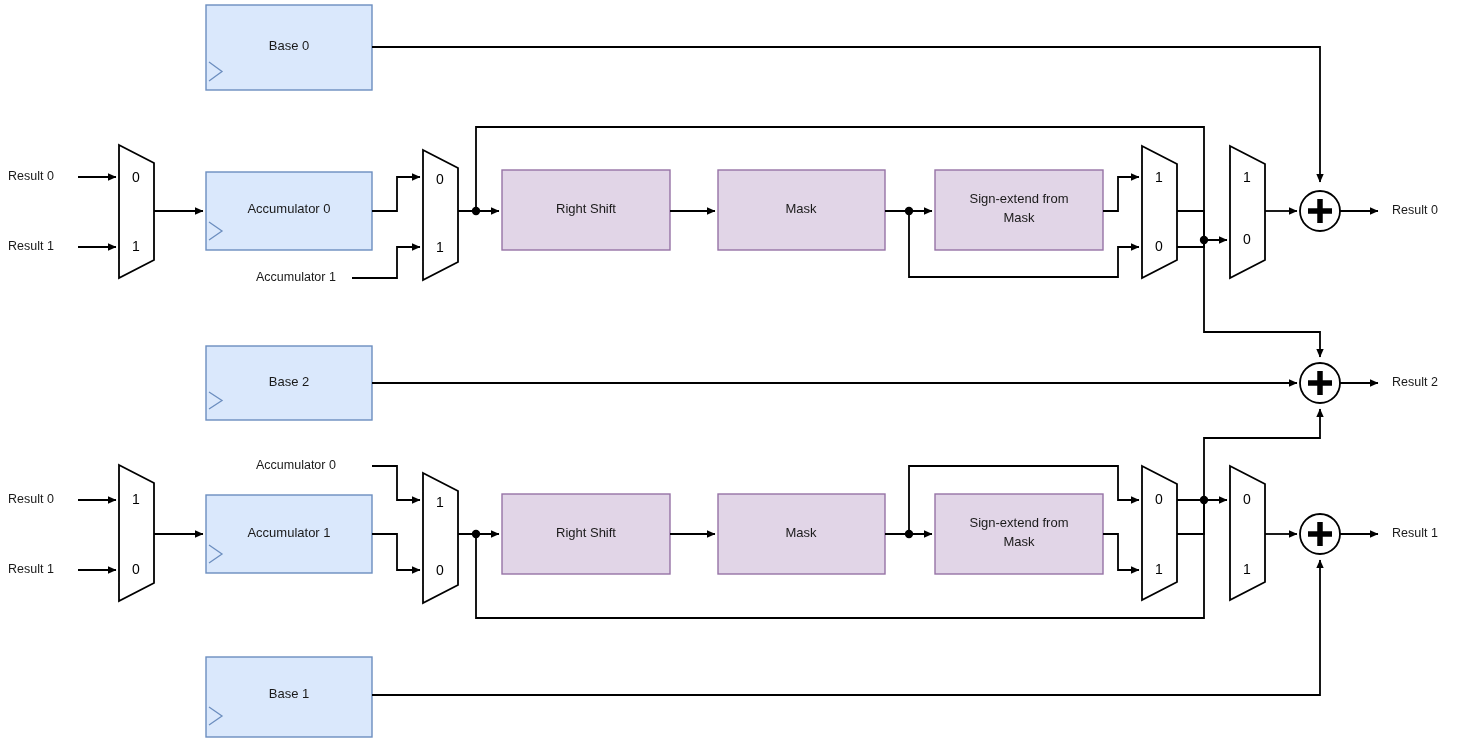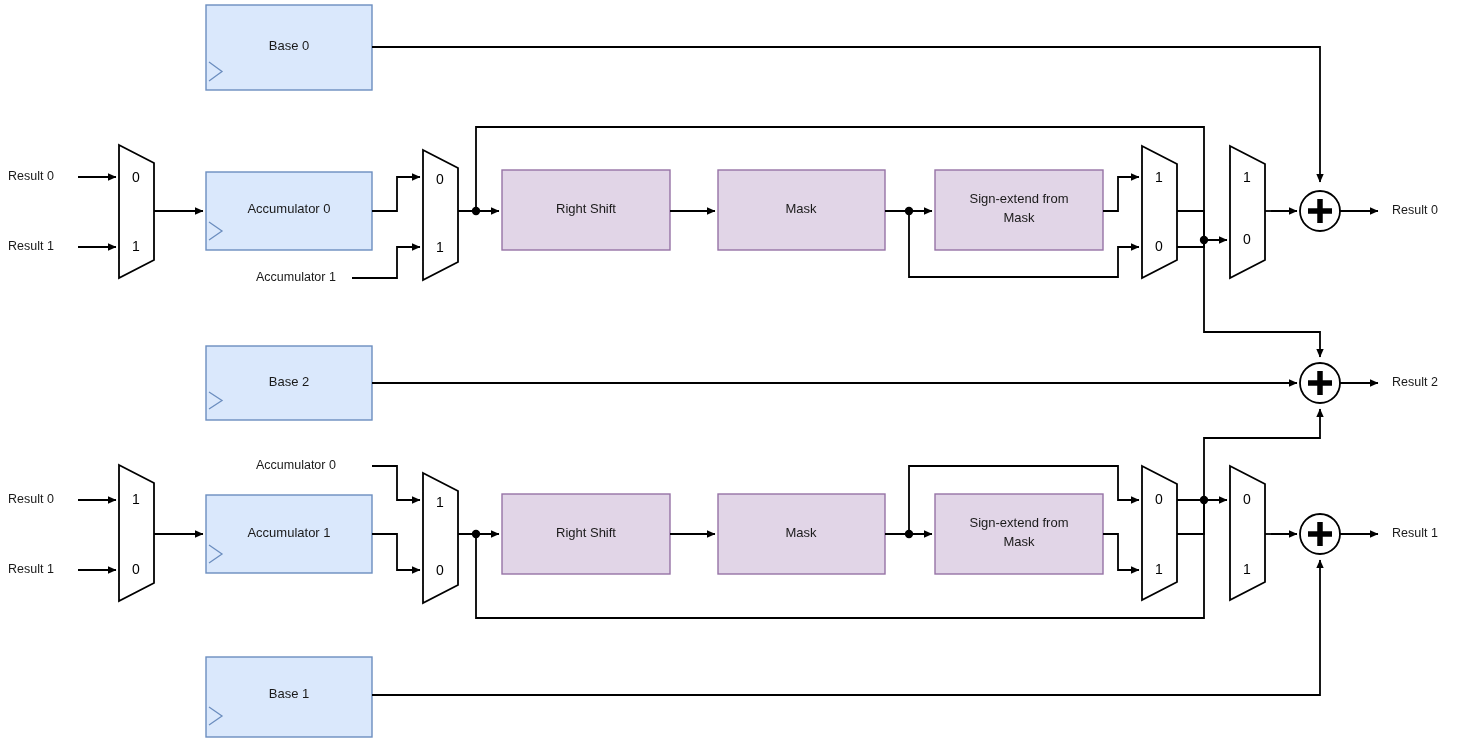--- a/index.html
+++ b/index.html
@@ -1,17 +1,17 @@
 <!DOCTYPE html>
 <html><head>
 <meta charset="utf-8">
 <style>
   html,body{margin:0;padding:0;background:#ffffff;}
   body{font-family:"Liberation Sans",sans-serif;}
-  #stage{position:relative;width:1468px;height:754px;background:#ffffff;overflow:hidden;border-radius:12px;}
+  #stage{position:relative;width:1468px;height:754px;background:#ffffff;overflow:hidden;}
   svg{display:block;}
   .reg-box{fill:#dae8fc;stroke:#6c8ebf;stroke-width:1.4;}
   .op-box{fill:#e1d5e7;stroke:#9673a6;stroke-width:1.4;}
   .mux{fill:#ffffff;stroke:#000000;stroke-width:1.8;}
   .adder{fill:#ffffff;stroke:#000000;stroke-width:1.8;}
   .wire{stroke:#000000;stroke-width:1.8;fill:none;stroke-linecap:butt;stroke-linejoin:miter;}
   .clk{fill:none;stroke:#6c8ebf;stroke-width:1.3;}
   .dot{fill:#000000;}
   text{font-family:"Liberation Sans",sans-serif;fill:#1a1a1a;}
   .lbl{font-size:13px;text-anchor:middle;dominant-baseline:middle;}

